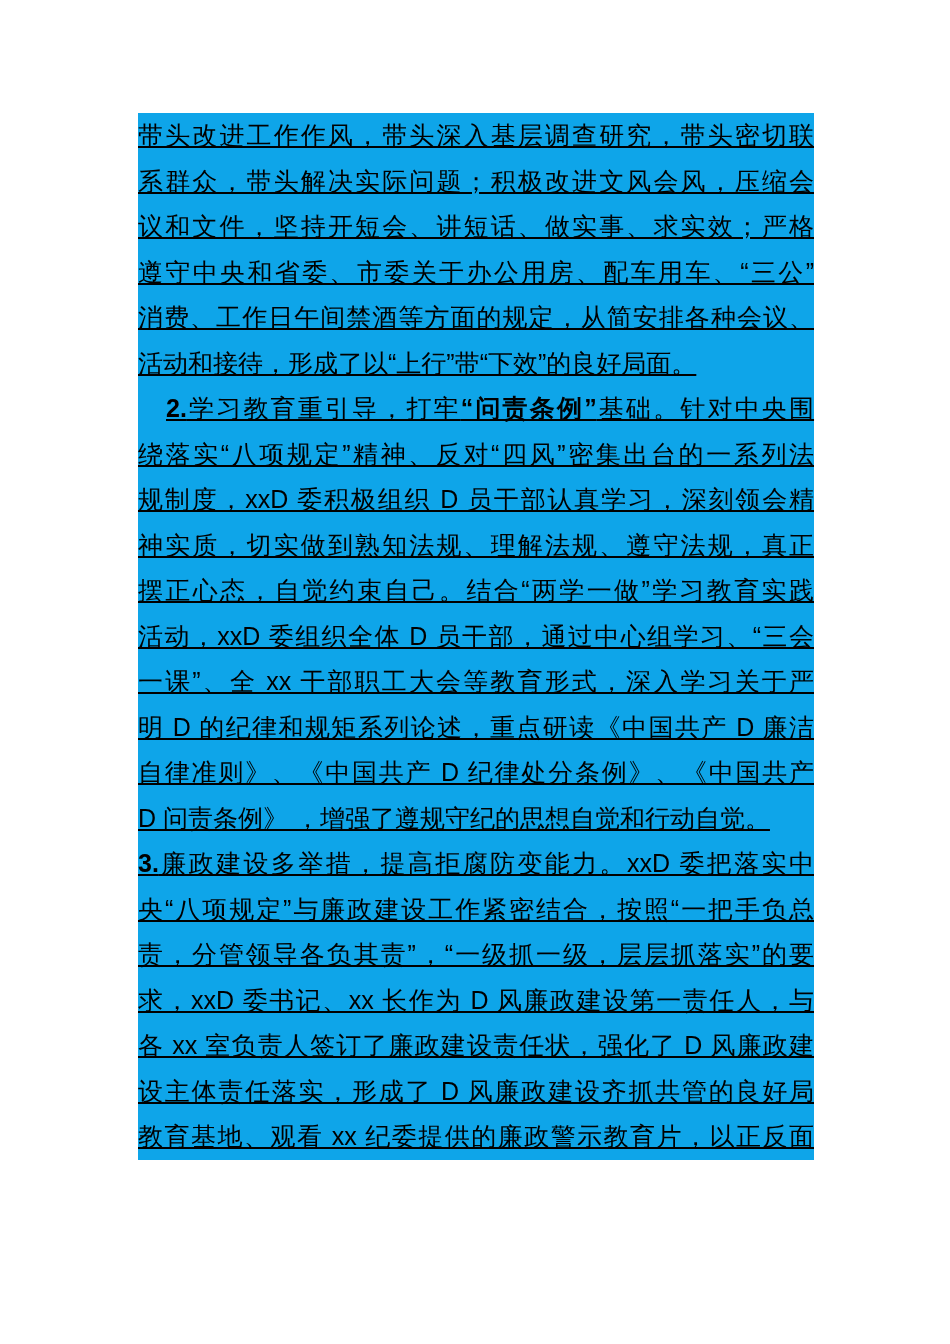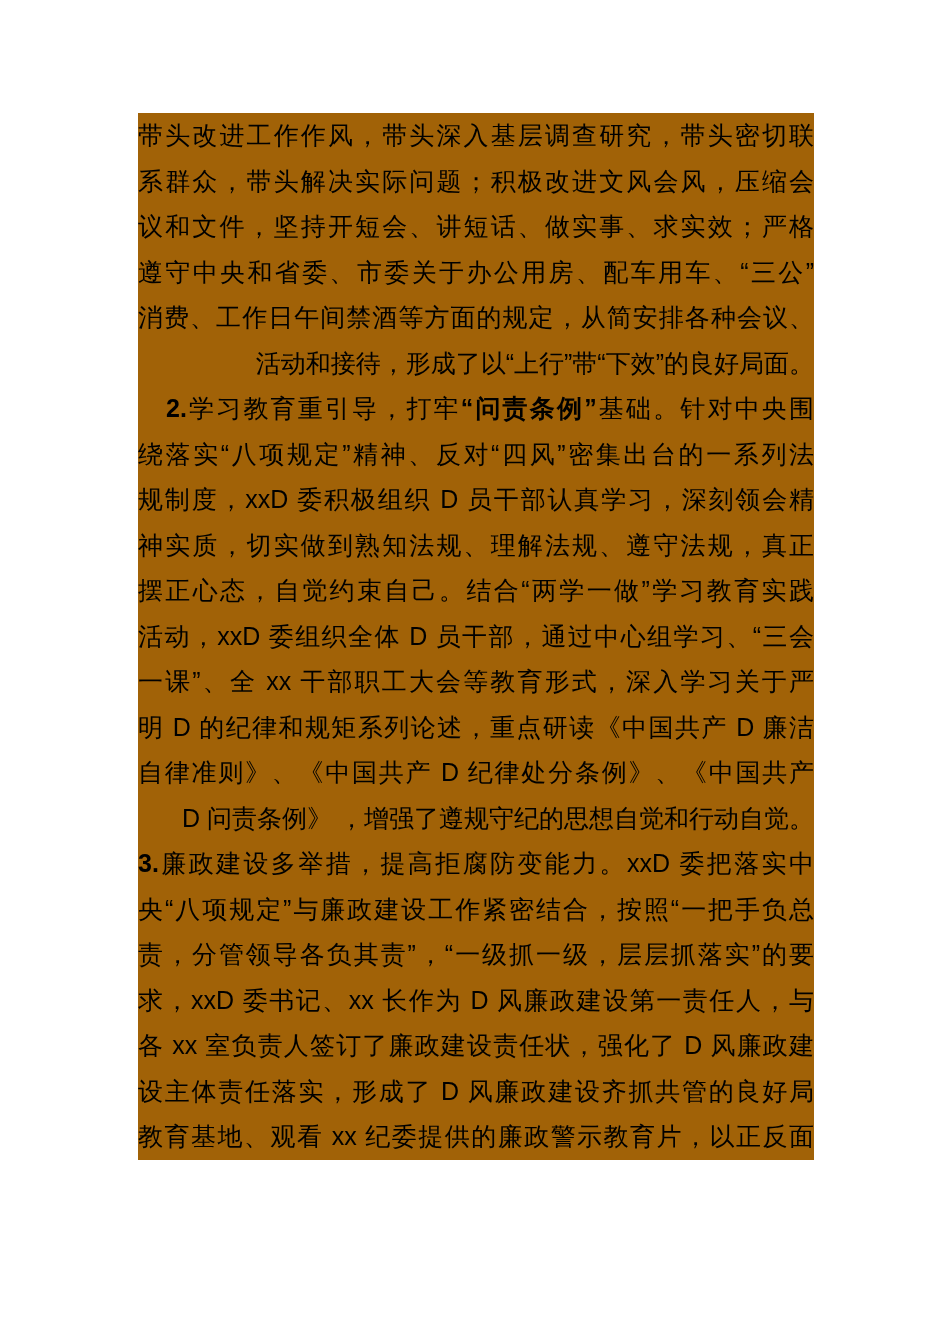--- a/index.html
+++ b/index.html
@@ -19,37 +19,37 @@
     left: 138px;
     top: 113px;
     width: 676px;
     color: #000000;
     font-family: "Liberation Sans", sans-serif;
     font-size: 25px;
     line-height: 45.5px;
     font-weight: 400;
   }
   .line {
-    text-align: right;
+    text-align: left;
     white-space: nowrap;
   }
   .line.j {
     white-space: normal;
     text-align: justify;
     text-align-last: justify;
   }
   .b {
     font-weight: 700;
   }
 </style>
 </head>
 <body>
 
 <div class="page">
-  <div class="doc" style="background: #a16207; color: rgb(0, 0, 0);">
+  <div class="doc" style="background: #0ea5e9; color: rgb(0, 0, 0); text-decoration: underline;">
       <div class="line j"><span>带头改进工作作风，带头深入基层调查研究，带头密切联</span></div>
       <div class="line j"><span>系群众，带头解决实际问题；积极改进文风会风，压缩会</span></div>
       <div class="line j"><span>议和文件，坚持开短会、讲短话、做实事、求实效；严格</span></div>
       <div class="line j"><span>遵守中央和省委、市委关于办公用房、配车用车、“三公”</span></div>
       <div class="line j"><span>消费、工作日午间禁酒等方面的规定，从简安排各种会议、</span></div>
       <div class="line"><span>活动和接待，形成了以“上行”带“下效”的良好局面。</span></div>
       <div class="line j" style="padding-left: 28px;"><span class="b">2.</span><span>学习教育重引导，打牢</span><span class="b">“问责条例”</span><span>基础。针对中央围</span></div>
       <div class="line j"><span>绕落实“八项规定”精神、反对“四风”密集出台的一系列法</span></div>
       <div class="line j"><span>规制度，xxD 委积极组织 D 员干部认真学习，深刻领会精</span></div>
       <div class="line j"><span>神实质，切实做到熟知法规、理解法规、遵守法规，真正</span></div>

